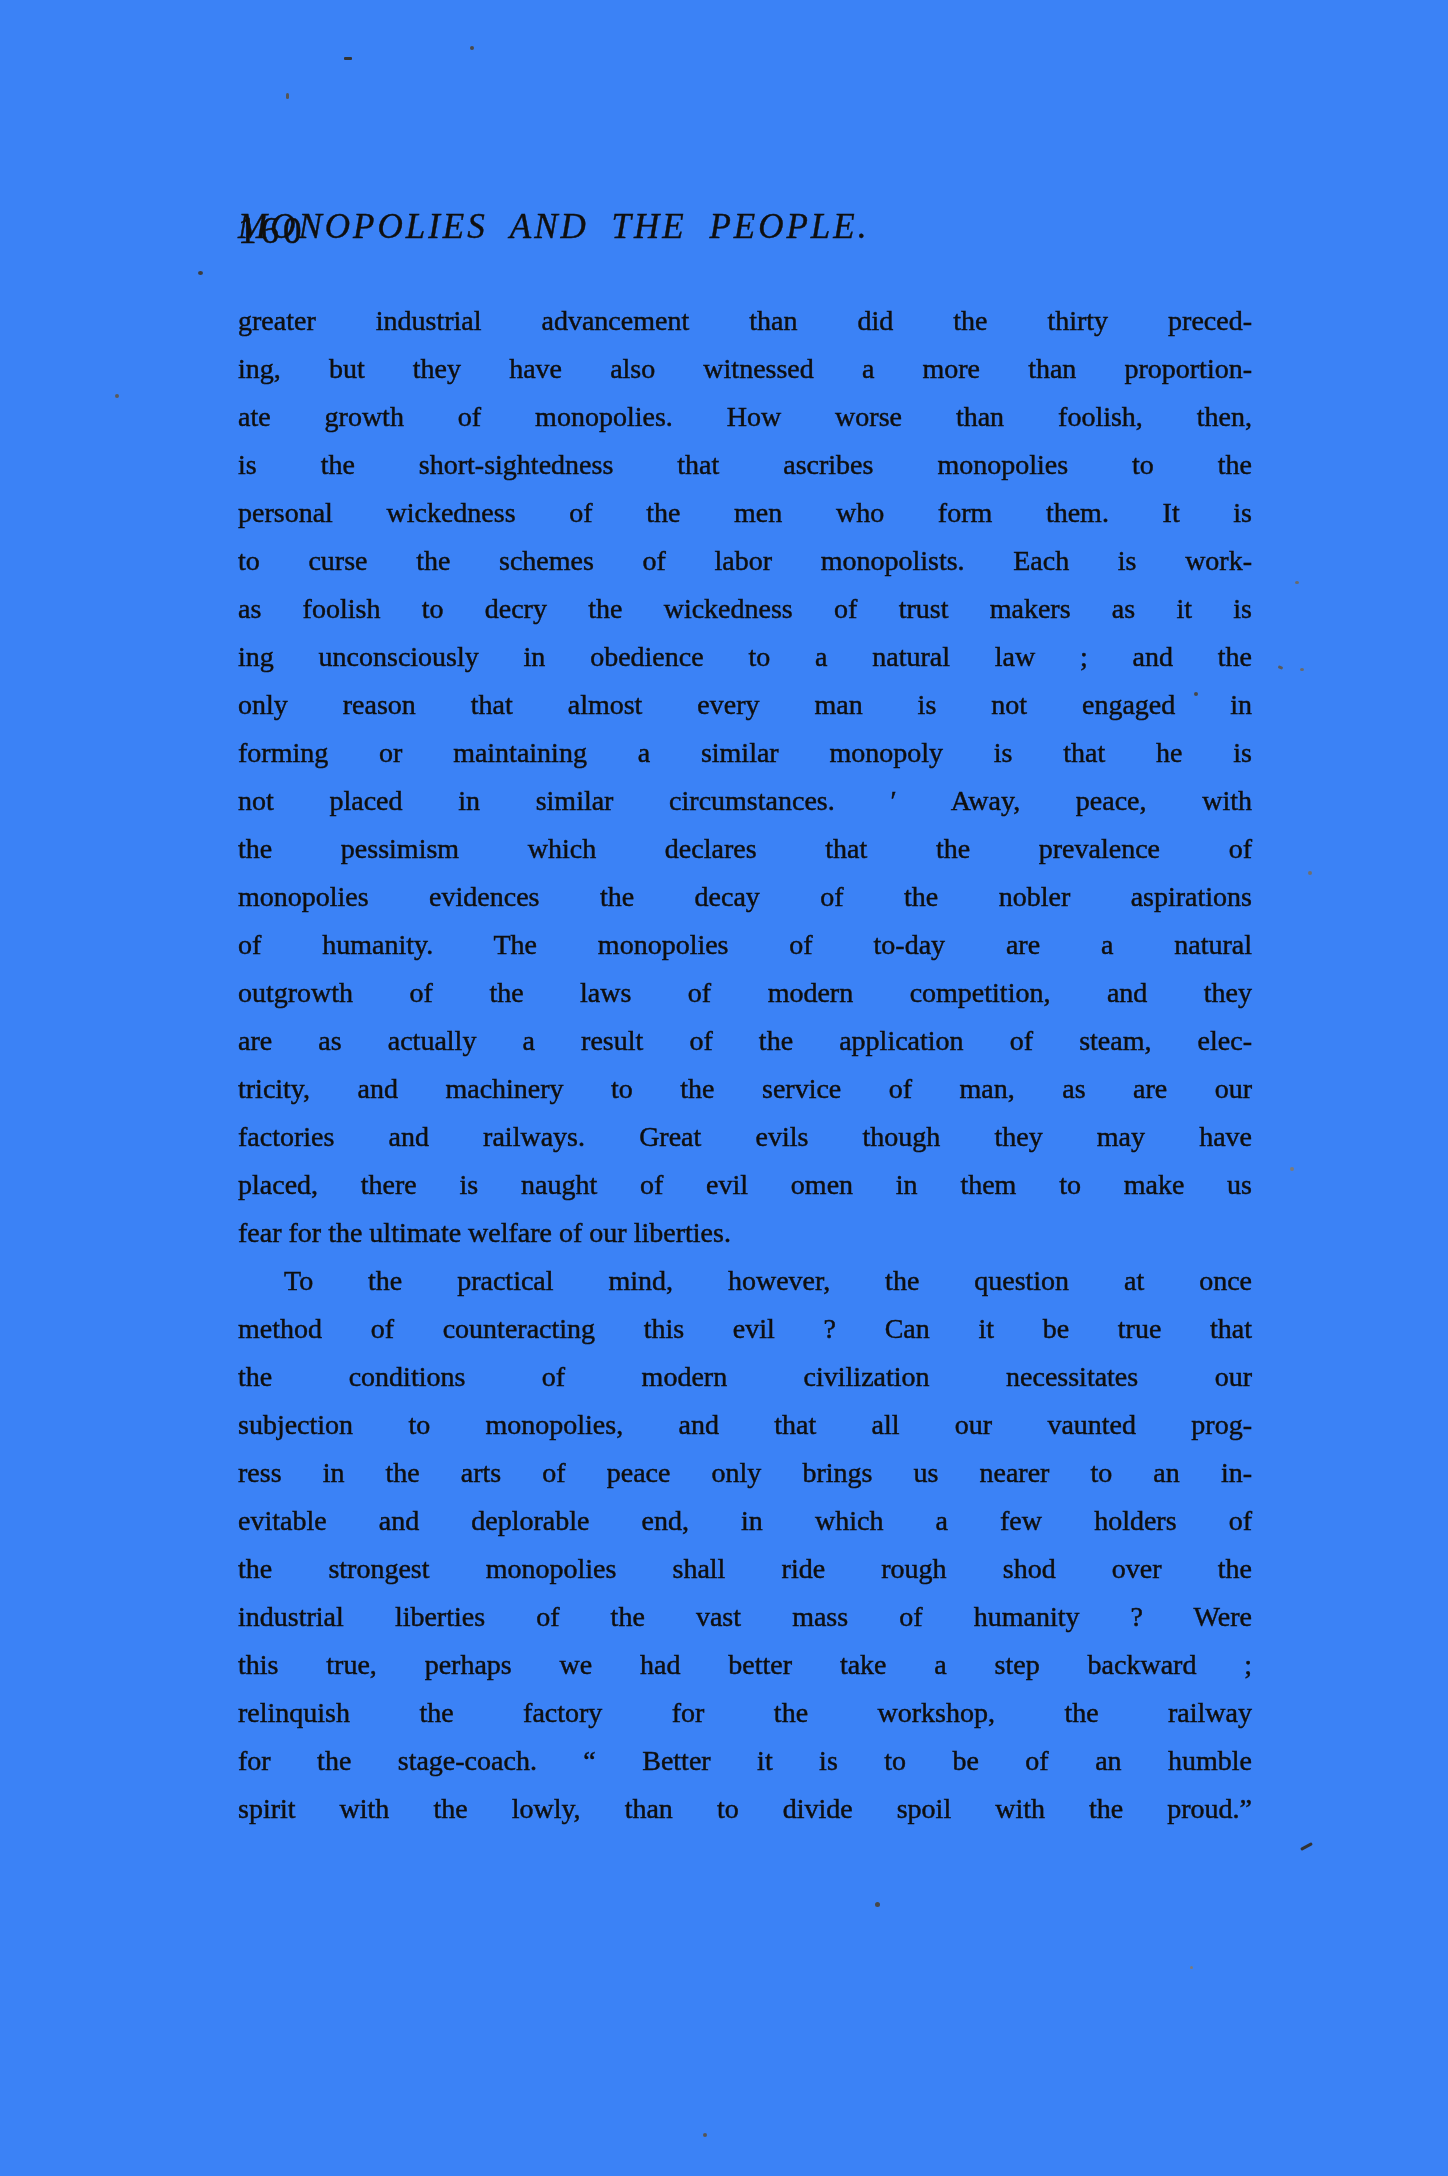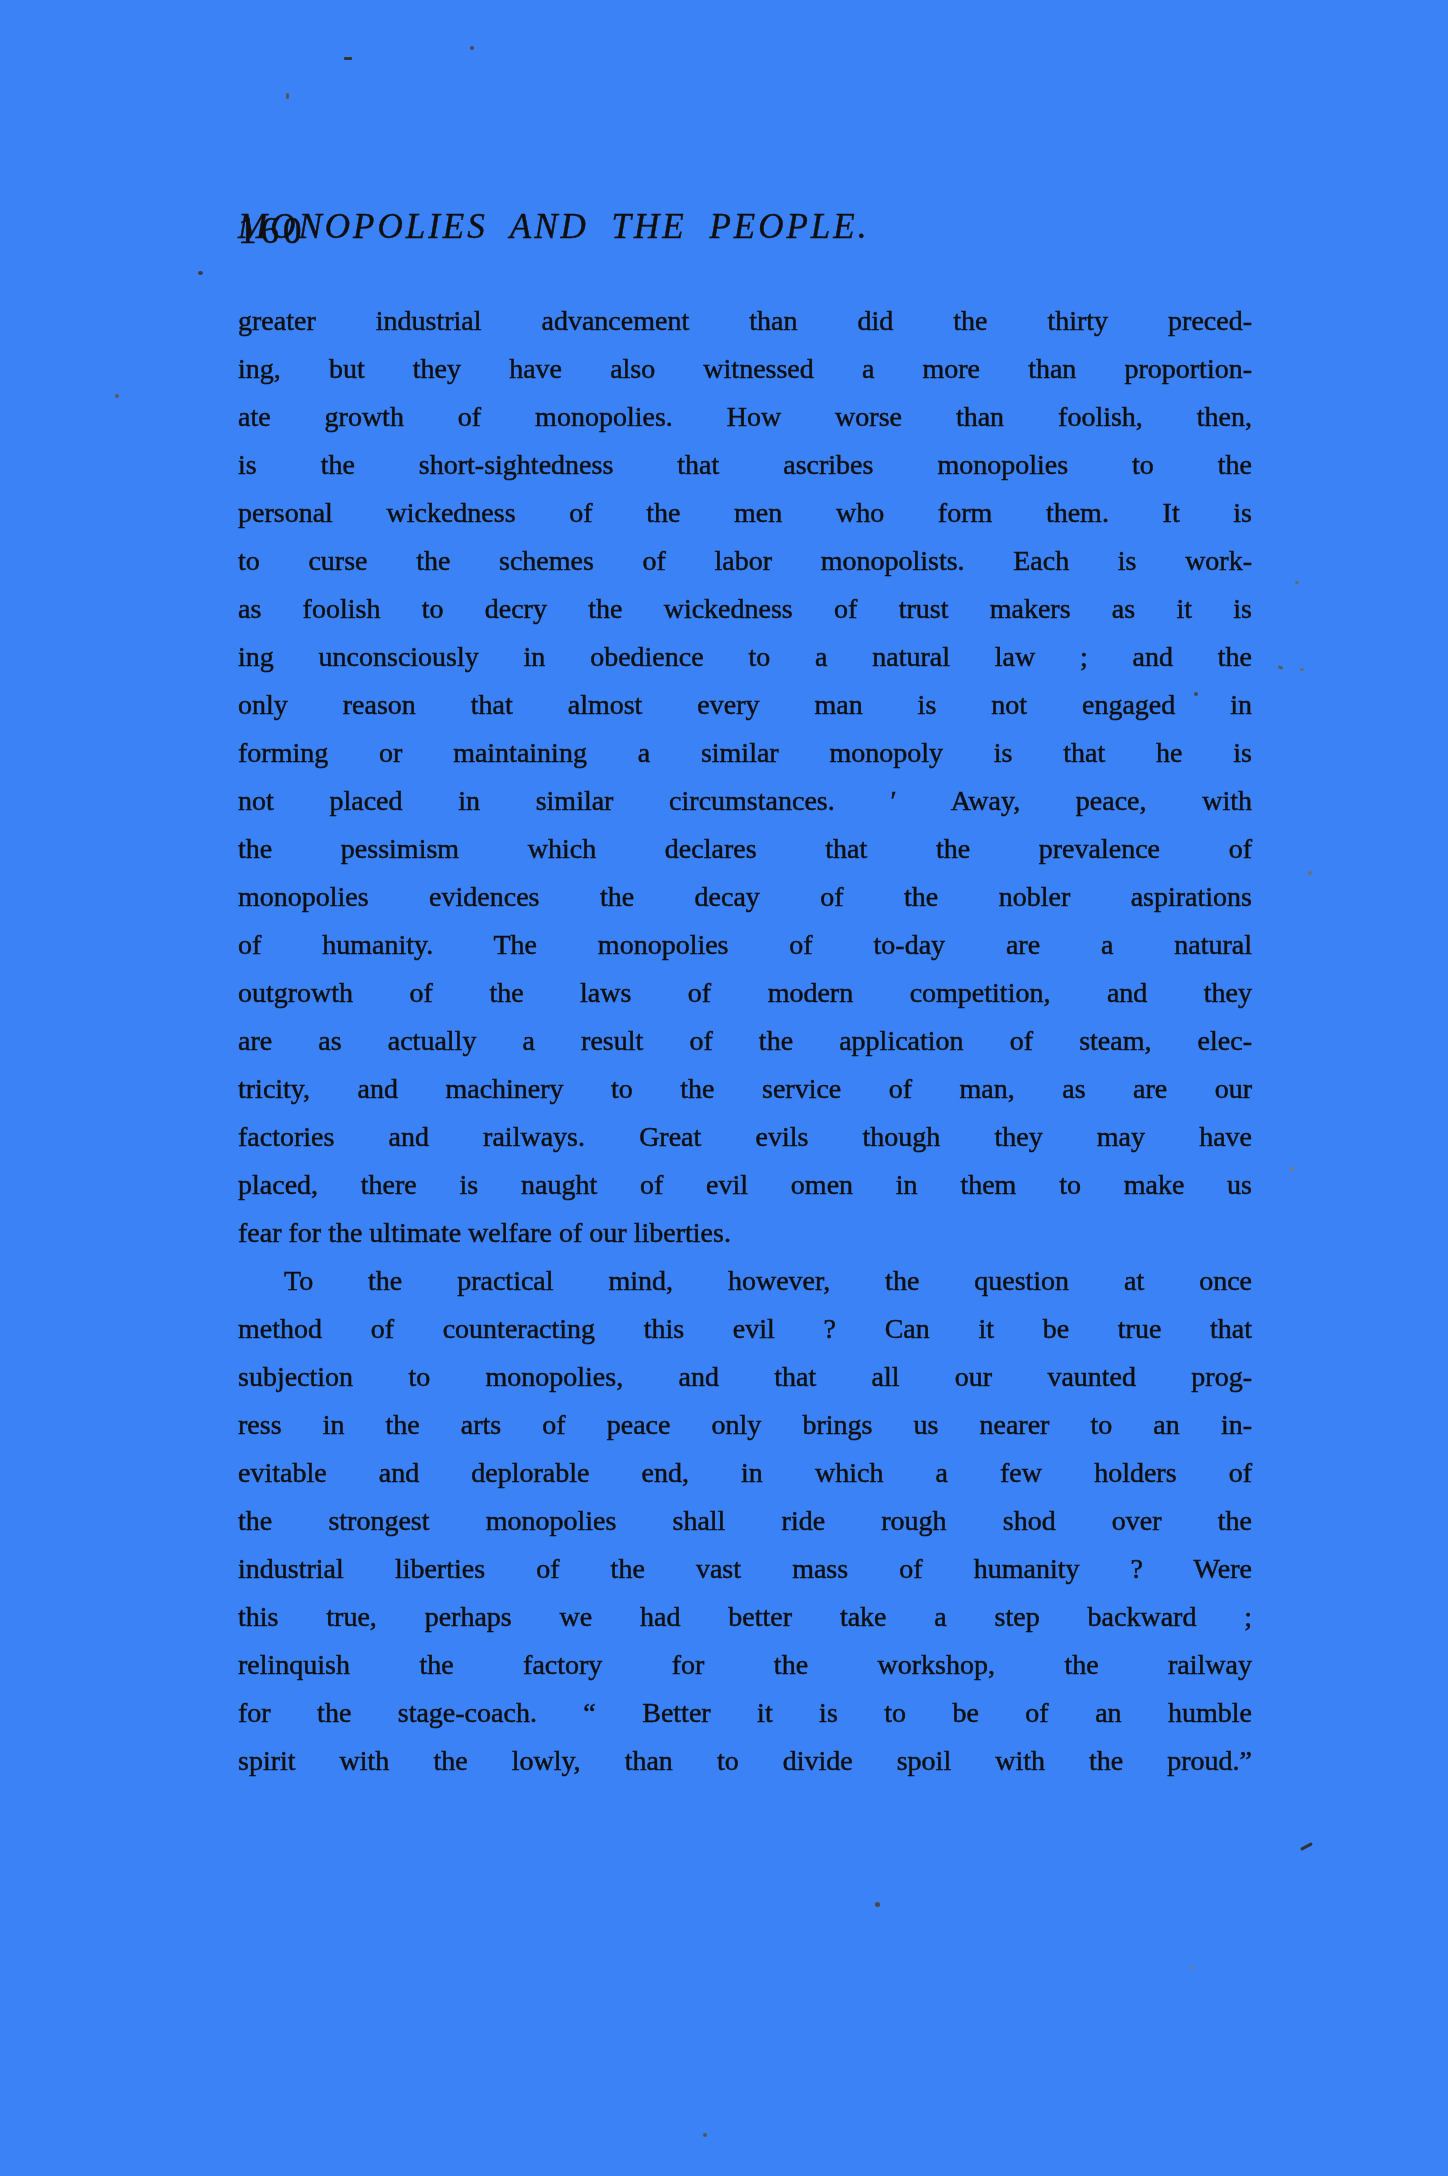--- a/index.html
+++ b/index.html
@@ -90,20 +90,21 @@
         <div class="line">outgrowth of the laws of modern competition, and they</div>
         <div class="line">are as actually a result of the application of steam, elec-</div>
         <div class="line">tricity, and machinery to the service of man, as are our</div>
         <div class="line">factories and railways. Great evils though they may have</div>
         <div class="line">placed, there is naught of evil omen in them to make us</div>
         <div class="line nojust">fear for the ultimate welfare of our liberties.</div>
       </div>
       <div class="para">
         <div class="line indent">To the practical mind, however, the question at once</div>
         <div class="line">method of counteracting this evil ? Can it be true that</div>
+        <div class="line">the conditions of modern civilization necessitates our</div>
         <div class="line">subjection to monopolies, and that all our vaunted prog-</div>
         <div class="line">ress in the arts of peace only brings us nearer to an in-</div>
         <div class="line">evitable and deplorable end, in which a few holders of</div>
         <div class="line">the strongest monopolies shall ride rough shod over the</div>
         <div class="line">industrial liberties of the vast mass of humanity ? Were</div>
         <div class="line">this true, perhaps we had better take a step backward ;</div>
         <div class="line">relinquish the factory for the workshop, the railway</div>
         <div class="line">for the stage-coach. “ Better it is to be of an humble</div>
         <div class="line">spirit with the lowly, than to divide spoil with the proud.”</div>
       </div>

